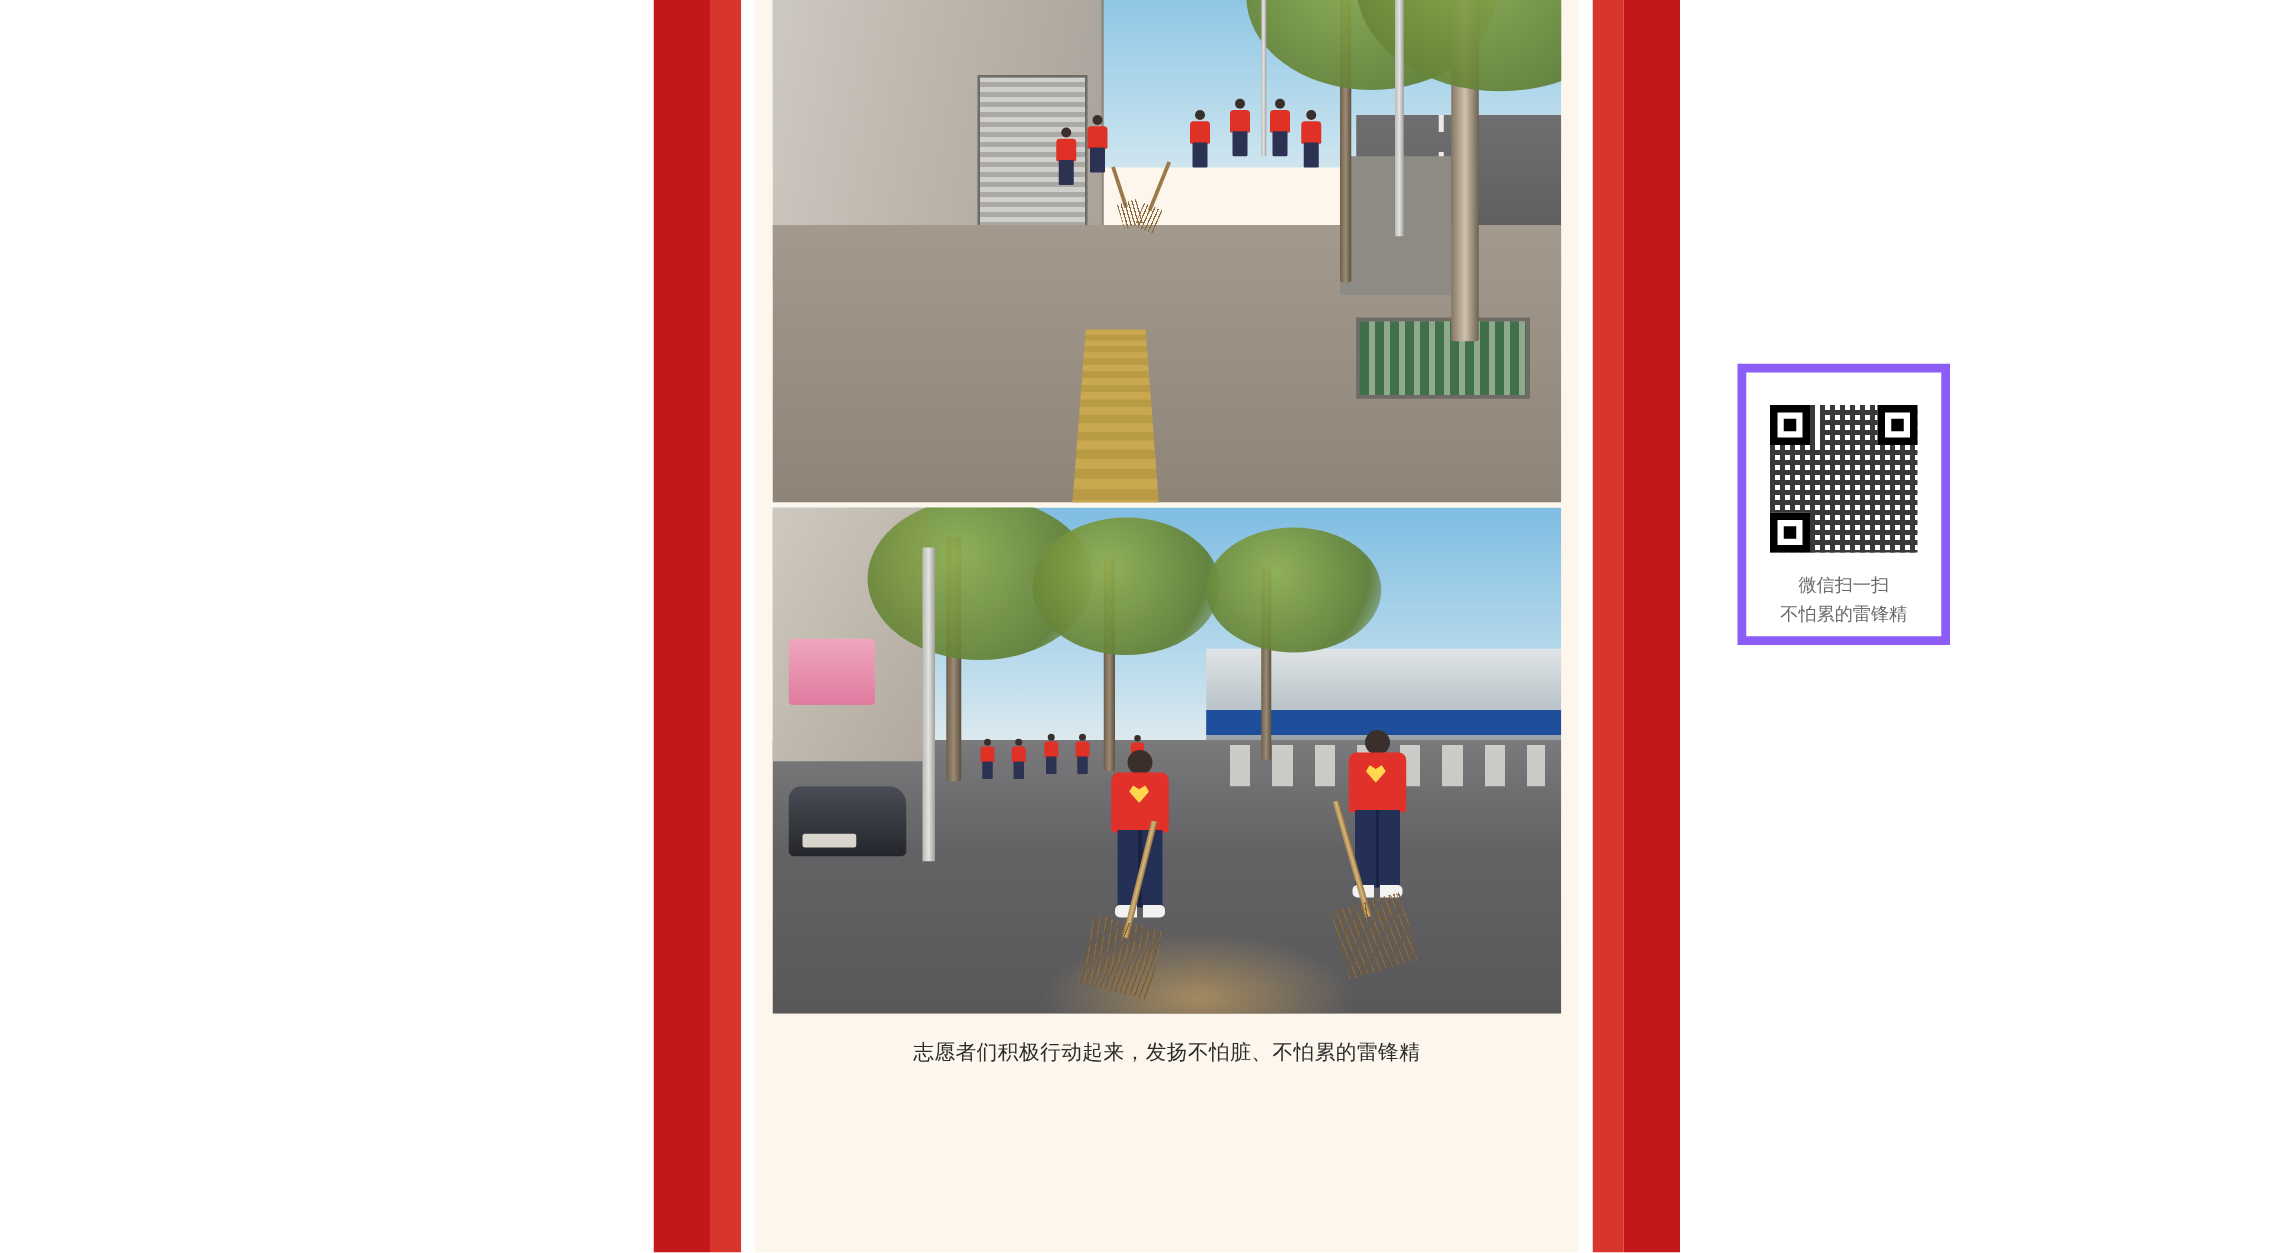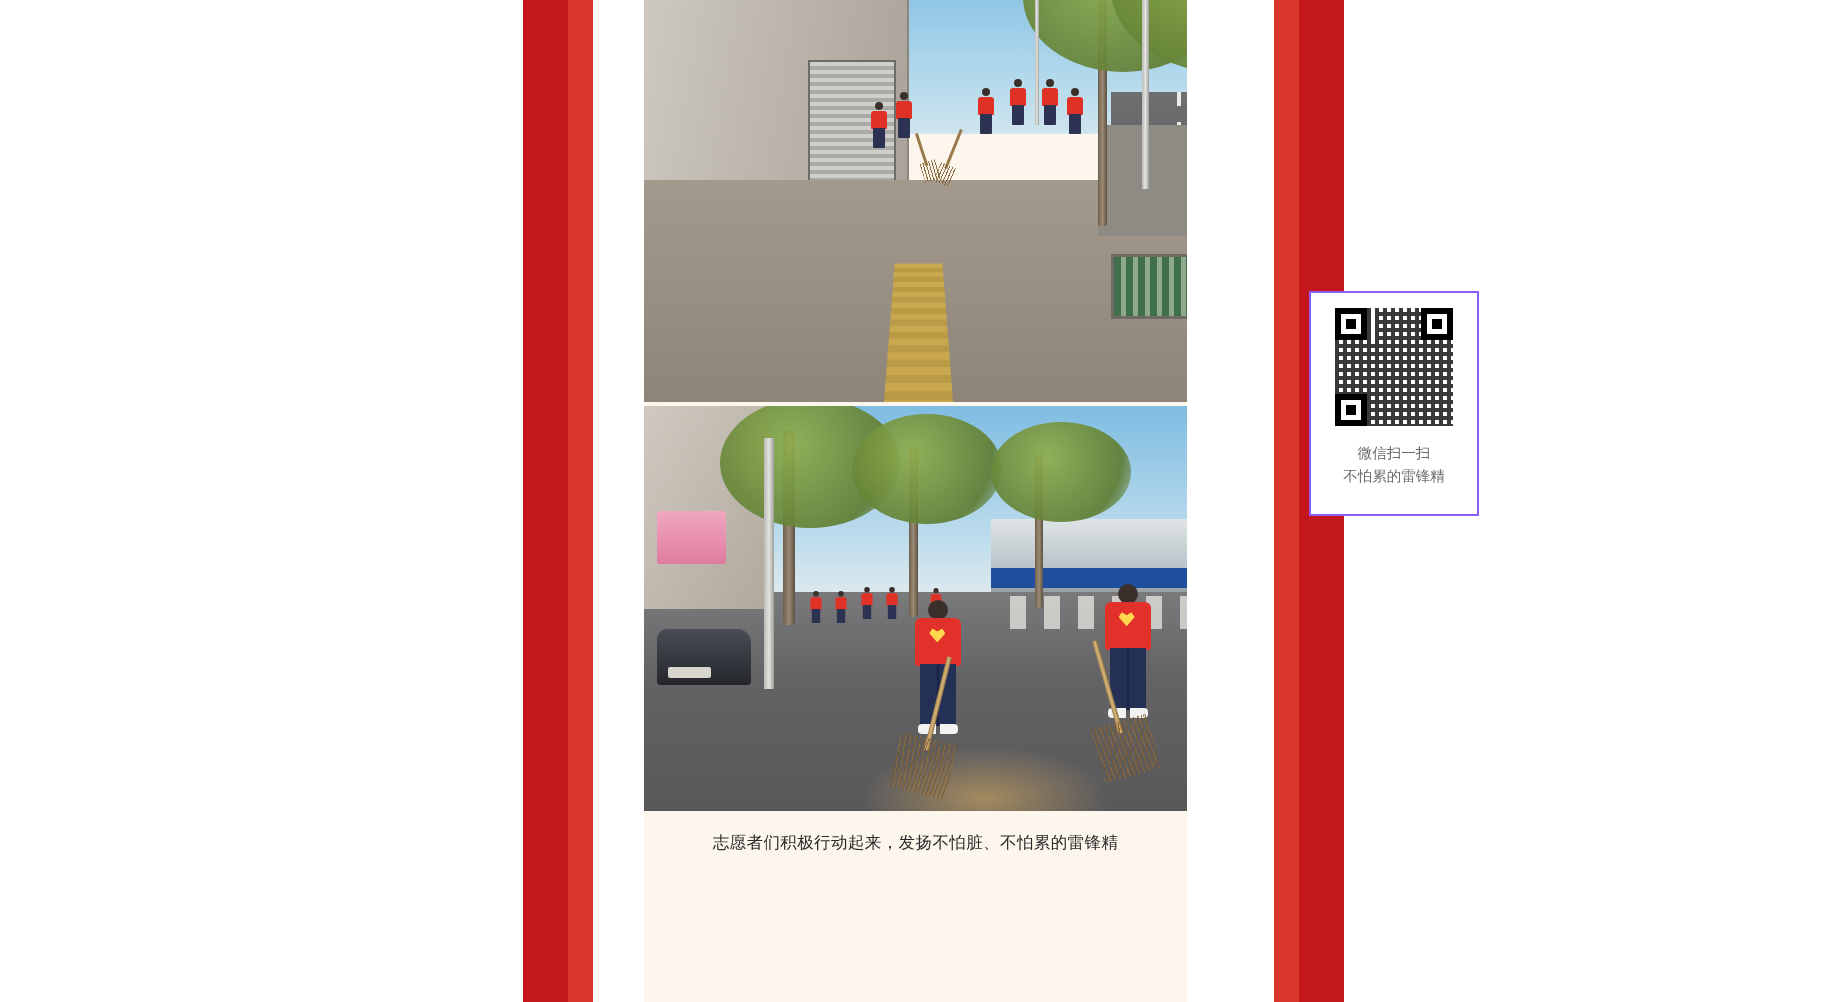--- a/index.html
+++ b/index.html
@@ -61,26 +61,25 @@
     background: #ffffff;
   }
   .frame-gap-left  { left: 70px; }
   .frame-gap-right { right: 70px; }
 
   
   .content {
     position: absolute;
     left: 81px;
     top: 0;
-    width: 543px;
+    width: 659px;
     height: 1002px;
     background: #fdf6ec;
     padding: 0;
     overflow: hidden;
-    margin-left: 40px;
   }
 
   .photo {
     position: relative;
     width: 631px;
     margin: 0 auto;
     display: block;
     overflow: hidden;
   }
   .photo-1 { height: 462px; margin-top: -60px; }
@@ -268,31 +267,31 @@
     color: #2b2b2b;
     font-size: 16.5px;
     line-height: 31px;
     letter-spacing: .4px;
   }
   .caption div { white-space: nowrap; }
 
   
   .qr-card {
     position: absolute;
-    left: 1309px;
+    left: 1390px;
     top: 291px;
     width: 170px;
     height: 225px;
     background: #ffffff;
-    border: 2px solid #8b5cf6;
+    border: 7px solid #8b5cf6;
     box-shadow: 0 0 0 1px rgba(0,0,0,.01);
     display: flex;
     flex-direction: column;
     align-items: center;
-    padding-top: 15px;
+    padding-top: 26px;
   }
   .qr {
     width: 118px; height: 118px;
     position: relative;
     background: #ffffff;
   }
   .qr-noise {
     position: absolute; inset: 0;
     background-image:
       repeating-linear-gradient(90deg,#000 0 4px,transparent 4px 8px),

